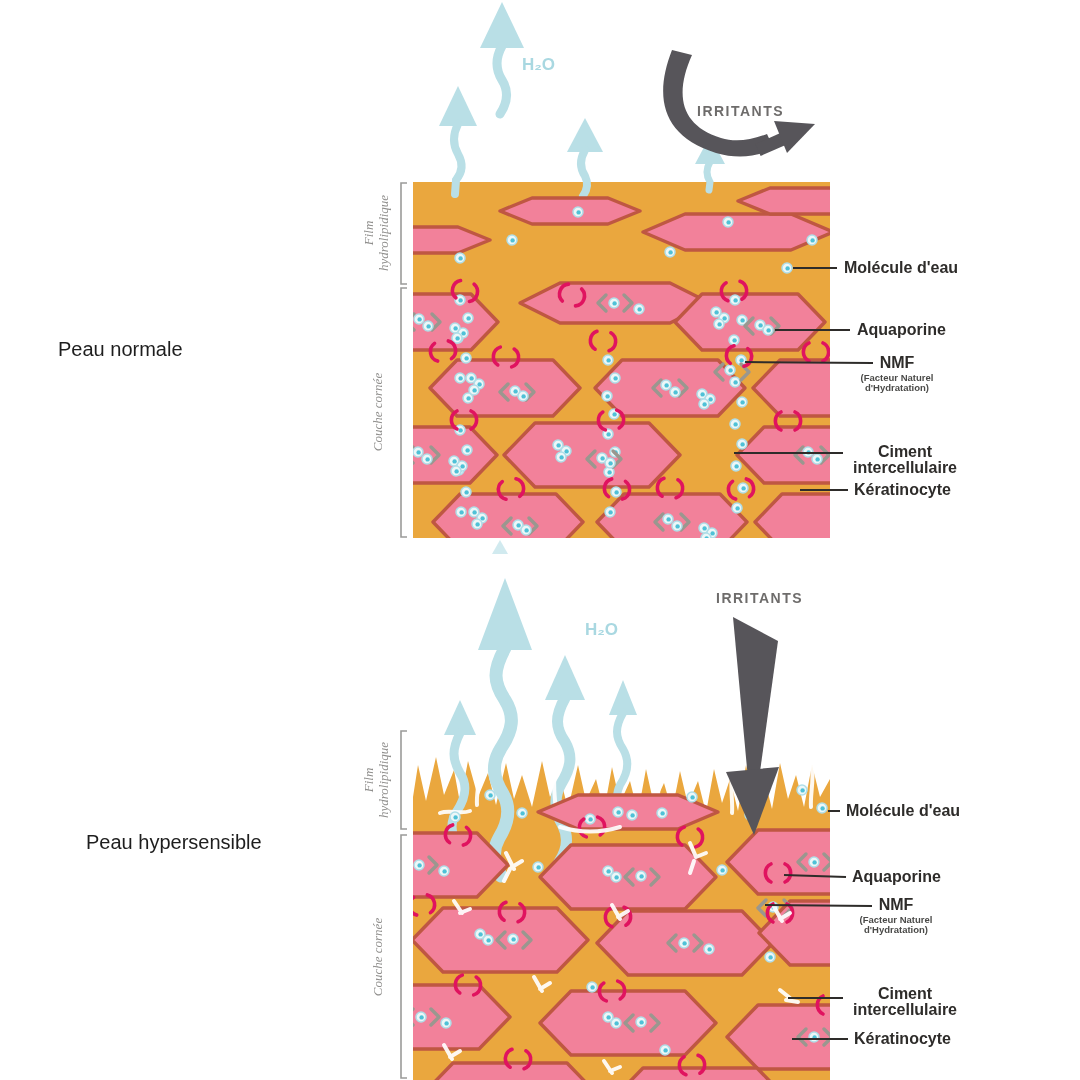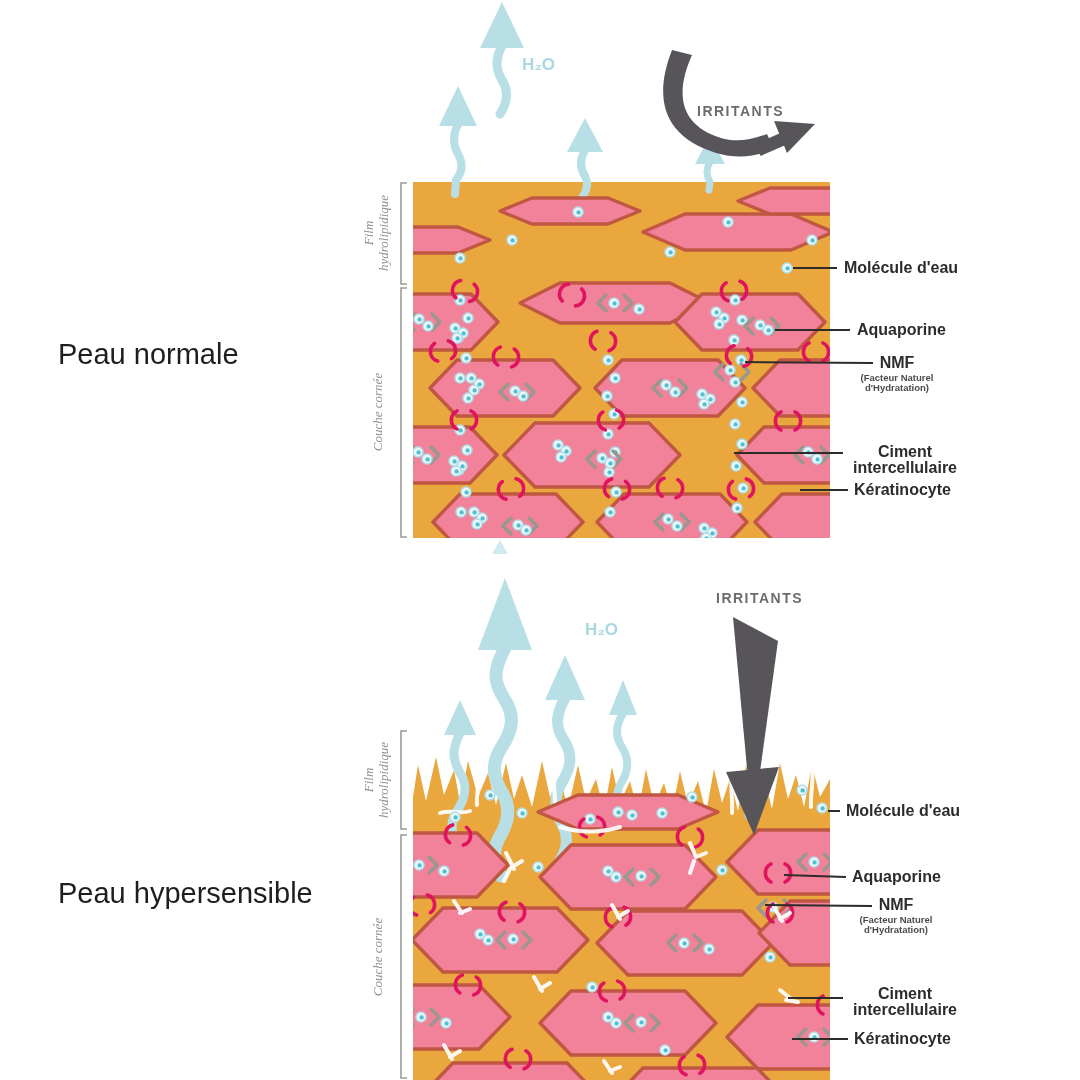--- a/index.html
+++ b/index.html
@@ -1,39 +1,39 @@
 <!DOCTYPE html>
 <html><head>
 <meta charset="utf-8">
 <style>
   html,body{margin:0;padding:0;background:#fff;}
   #stage{position:relative;width:1080px;height:1080px;background:#fff;overflow:hidden;
          font-family:"Liberation Sans",sans-serif;}
-  .panel-title{position:absolute;left:58px;font-size:29px;color:#1e1e1e;white-space:nowrap;}
+  .panel-title{position:absolute;left:58px;font-size:20px;color:#1e1e1e;white-space:nowrap;}
   svg{position:absolute;display:block;}
   .cell{fill:#F2819A;stroke:#BF5742;stroke-width:3.4;stroke-linejoin:round;}
   .annot{font-family:"Liberation Sans",sans-serif;font-weight:700;font-size:16px;fill:#2E2C2A;}
   .annot-sub{font-family:"Liberation Sans",sans-serif;font-weight:600;font-size:9.5px;fill:#4A4A48;}
   .mid{text-anchor:middle;}
   .side{font-family:"Liberation Serif","Liberation Sans",sans-serif;font-style:italic;font-size:13px;fill:#8F8E8C;text-anchor:middle;}
   .h2o{font-family:"Liberation Sans",sans-serif;font-weight:700;font-size:17px;fill:#A9D8E1;}
   .irr{font-family:"Liberation Sans",sans-serif;font-weight:700;font-size:14px;fill:#6E6C6B;letter-spacing:1.5px;}
   .ptr{stroke:#2E2C2A;stroke-width:2;}
   .bracket{stroke:#9B9B99;stroke-width:1.6;fill:none;}
   .tail{fill:none;stroke:#B9DFE6;stroke-linecap:round;}
   .crack{fill:none;stroke:#FFFFFF;stroke-width:4;stroke-linecap:round;opacity:.92;}
   .dark{fill:#57555A;}
 </style>
 </head>
 <body>
 
 <div id="stage">
 
   <div class="panel-title" style="top:338px;">Peau normale</div>
-  <div class="panel-title" style="top:877px;">Peau hypersensible</div>
+  <div class="panel-title" style="top:831px;margin-left:28px;">Peau hypersensible</div>
 
   <svg style="left:360px;top:0;" width="610" height="562" viewBox="0 0 610 562">
     <defs>
       <g id="wm">
         <circle r="5" fill="#EDF7F8" stroke="#AFDEE8" stroke-width="1.5"></circle>
         <circle cx="0.6" cy="0.4" r="2.2" fill="#4FC1D7"></circle>
       </g>
       <g id="cp" fill="none" stroke="#9A978F" stroke-width="3.4" stroke-linecap="round" stroke-linejoin="round">
         <path d="M -9,-8 L -17,0 L -9,8"></path>
           <path d="M 9,-8 L 17,0 L 9,8"></path>

